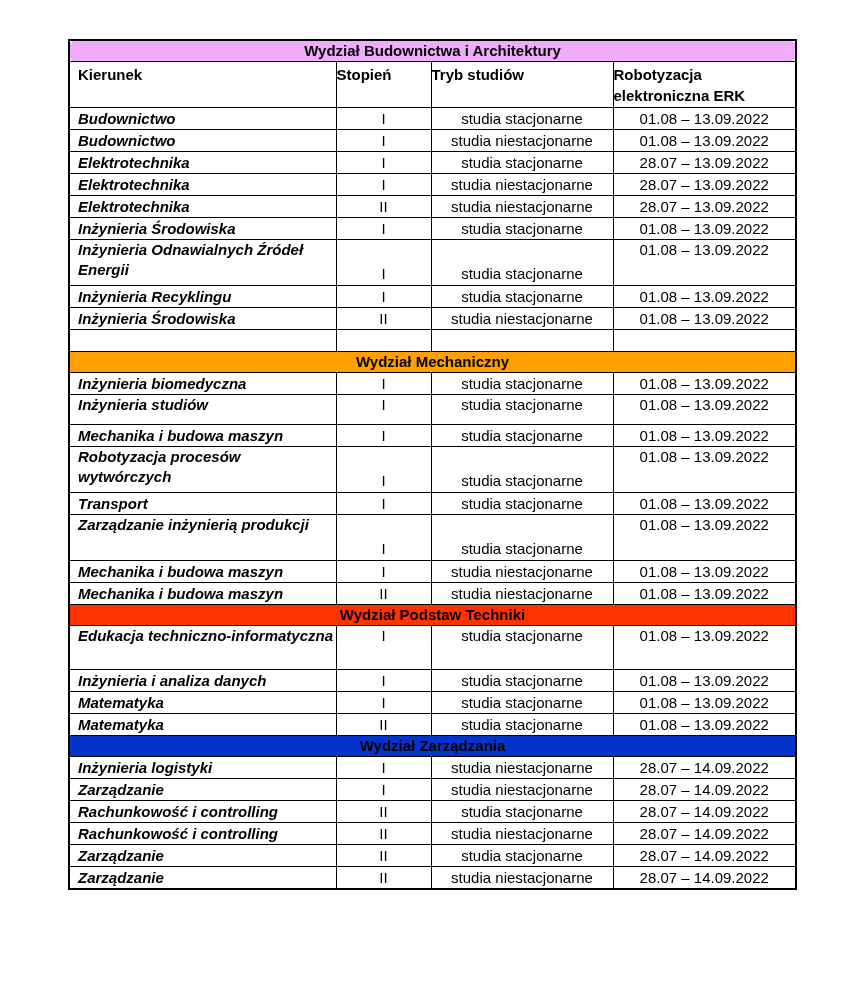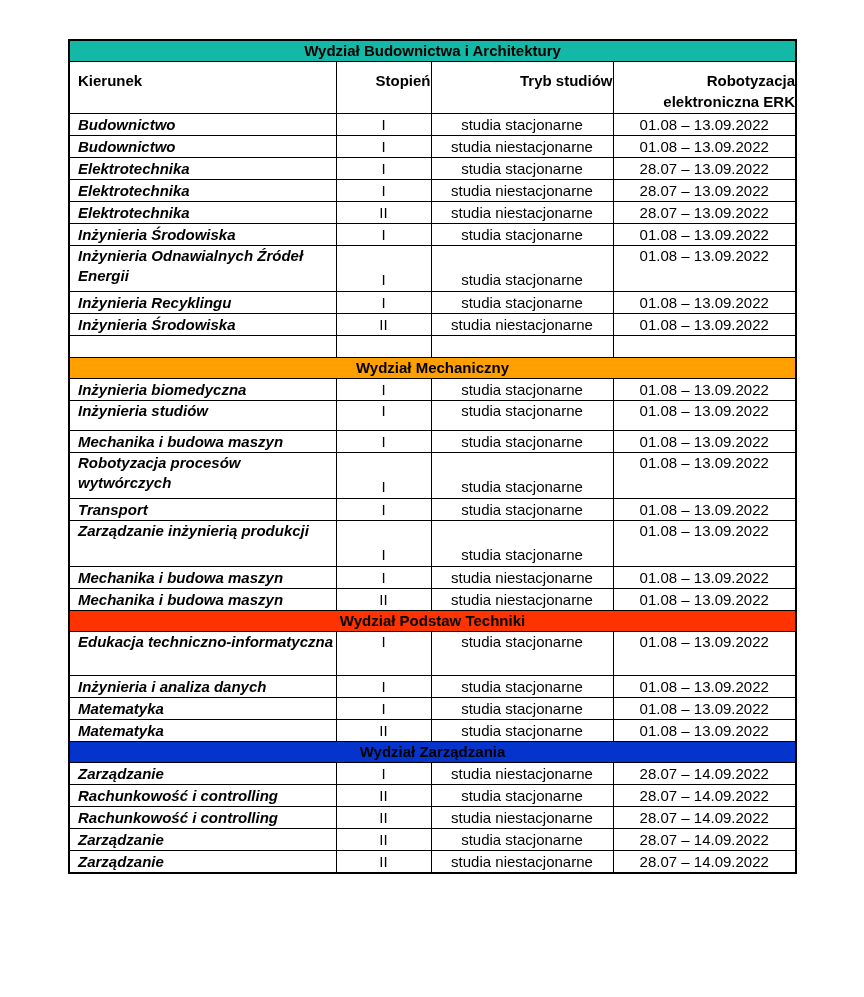--- a/index.html
+++ b/index.html
@@ -41,25 +41,25 @@
     font-style: normal;
     padding-left: 0;
   }
 
   
   tr.columns td {
     height: 43px;
     vertical-align: top;
     font-weight: bold;
     font-style: normal;
-    padding-top: 8px;
+    padding-top: 2px;
     line-height: 21px;
   }
   tr.columns .c-kier { padding-left: 8px; }
-  tr.columns .c-stop, tr.columns .c-tryb, tr.columns .c-data { text-align: right; }
+  tr.columns .c-stop, tr.columns .c-tryb, tr.columns .c-data { text-align: left; }
 
   
   tr.mid td { height: 29px; vertical-align: top; }
 
   
   tr.tall-bottom td { height: 44px; }
   tr.tall-bottom .c-kier { vertical-align: top; }
   tr.tall-bottom .c-stop, tr.tall-bottom .c-tryb { vertical-align: bottom; padding-bottom: 1px; }
   tr.tall-bottom .c-data { vertical-align: top; }
 
@@ -74,21 +74,21 @@
 <div class="sheet">
   <table class="faculty">
     <colgroup>
       <col style="width:267px">
       <col style="width:95px">
       <col style="width:182px">
       <col style="width:183px">
     </colgroup>
     <tbody id="rows">
         <tr class="section">
-          <td class="" colspan="4" style="background: #14b8a6;">Wydział Budownictwa i Architektury</td>
+          <td class="" colspan="4" style="background: #f0abfc; border-radius: 8px;">Wydział Budownictwa i Architektury</td>
         </tr>
         <tr class="columns">
           <td class="c-kier">Kierunek</td>
           <td class="c-stop">Stopień</td>
           <td class="c-tryb">Tryb studiów</td>
           <td class="c-data">
             <div>Robotyzacja</div>
             <div>elektroniczna ERK</div>
           </td>
         </tr>
@@ -227,20 +227,26 @@
         <tr class="">
           <td class="c-kier">Matematyka</td>
           <td class="c-stop">II</td>
           <td class="c-tryb">studia stacjonarne</td>
           <td class="c-data">01.08 – 13.09.2022</td>
         </tr>
         <tr class="section">
           <td class="" colspan="4" style="background: rgb(5, 52, 204);">Wydział Zarządzania</td>
         </tr>
         <tr class="">
+          <td class="c-kier">Inżynieria logistyki</td>
+          <td class="c-stop">I</td>
+          <td class="c-tryb">studia niestacjonarne</td>
+          <td class="c-data">28.07 – 14.09.2022</td>
+        </tr>
+        <tr class="">
           <td class="c-kier">Zarządzanie</td>
           <td class="c-stop">I</td>
           <td class="c-tryb">studia niestacjonarne</td>
           <td class="c-data">28.07 – 14.09.2022</td>
         </tr>
         <tr class="">
           <td class="c-kier">Rachunkowość i controlling</td>
           <td class="c-stop">II</td>
           <td class="c-tryb">studia stacjonarne</td>
           <td class="c-data">28.07 – 14.09.2022</td>

